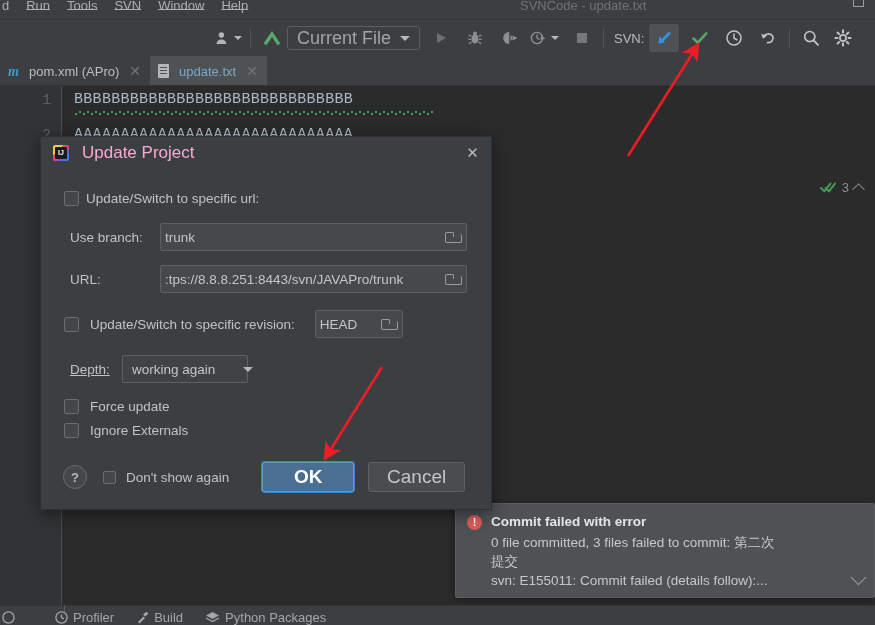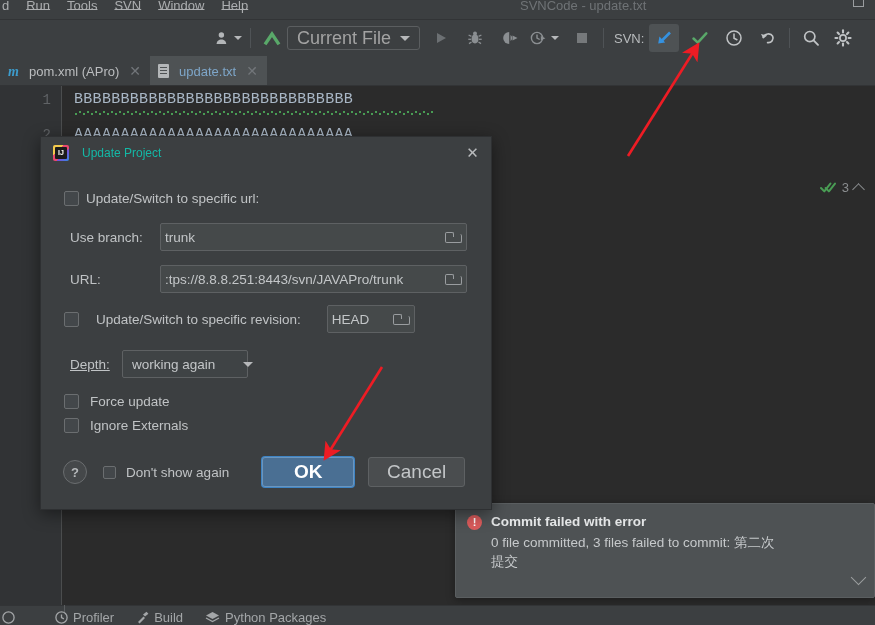--- a/index.html
+++ b/index.html
@@ -206,21 +206,21 @@
     border-radius: 2px; overflow: hidden;
     background: linear-gradient(135deg, #f2c94c 0%, #f2c94c 34%, #e9486e 34%, #e9486e 62%, #7b4dd8 62%, #2f8ae5 100%);
   }
   .ij-ico::after {
     content: "IJ"; position: absolute; left: 2px; top: 2px; right: 2px; bottom: 2px;
     background: #1b1b1b; color: #ffffff; font-size: 7px; font-weight: bold;
     line-height: 12px; text-align: center; border-radius: 1px;
     font-family: "Liberation Sans", sans-serif;
   }
   .dlg-title-txt {
-    font-size: 12px; color: #14b8a6; margin-left: 13px;
+    font-size: 17px; color: #f9a8d4; margin-left: 13px;
   }
   .dlg-close {
     position: absolute; right: 11px; top: 8px; width: 15px; height: 15px;
     color: #b9bbbd; font-size: 15px; line-height: 15px; text-align: center;
     font-family: "Liberation Sans", sans-serif;
   }
 
   .dlg-body { position: absolute; left: 0; top: 32px; width: 452px; }
 
   .row { display: flex; align-items: center; }
@@ -471,20 +471,21 @@
   </div>
 
   <div class="balloon">
     <div class="balloon-row">
       <span class="err-ico"></span>
       <span class="balloon-title">Commit failed with error</span>
     </div>
     <div class="balloon-body">
       <div>0 file committed, 3 files failed to commit: 第二次</div>
       <div>提交</div>
+      <div>svn: E155011: Commit failed (details follow):...</div>
     </div>
     <span class="balloon-chev"></span>
   </div>
 
   <div class="botbar">
     <div class="botbar-sep"></div>
     <div class="bot-div"></div>
     <div class="botbar-inner">
       <span class="bot-item">
         <svg width="13" height="13" viewBox="0 0 13 13">
@@ -538,21 +539,21 @@
       </div>
 
       <div class="row" style="margin:14px 0 0 29px">
         <span class="lbl" style="width:90px">URL:</span>
         <span class="field" style="width:307px">
           <span class="val">:tps://8.8.8.251:8443/svn/JAVAPro/trunk</span>
           <span class="folder"></span>
         </span>
       </div>
 
-      <div class="row" style="margin:12px 0 0 23px; gap:17px">
+      <div class="row" style="margin:17px 0 0 23px; gap:11px">
         <span class="cb"></span>
         <span class="lbl">Update/Switch to specific revision:</span>
         <span class="field" style="width:88px; margin-left:9px">
           <span class="val">HEAD</span>
           <span class="folder"></span>
         </span>
       </div>
 
       <div class="row" style="margin:17px 0 0 29px">
         <span class="lbl" style="width:52px"><u>Depth:</u></span>

